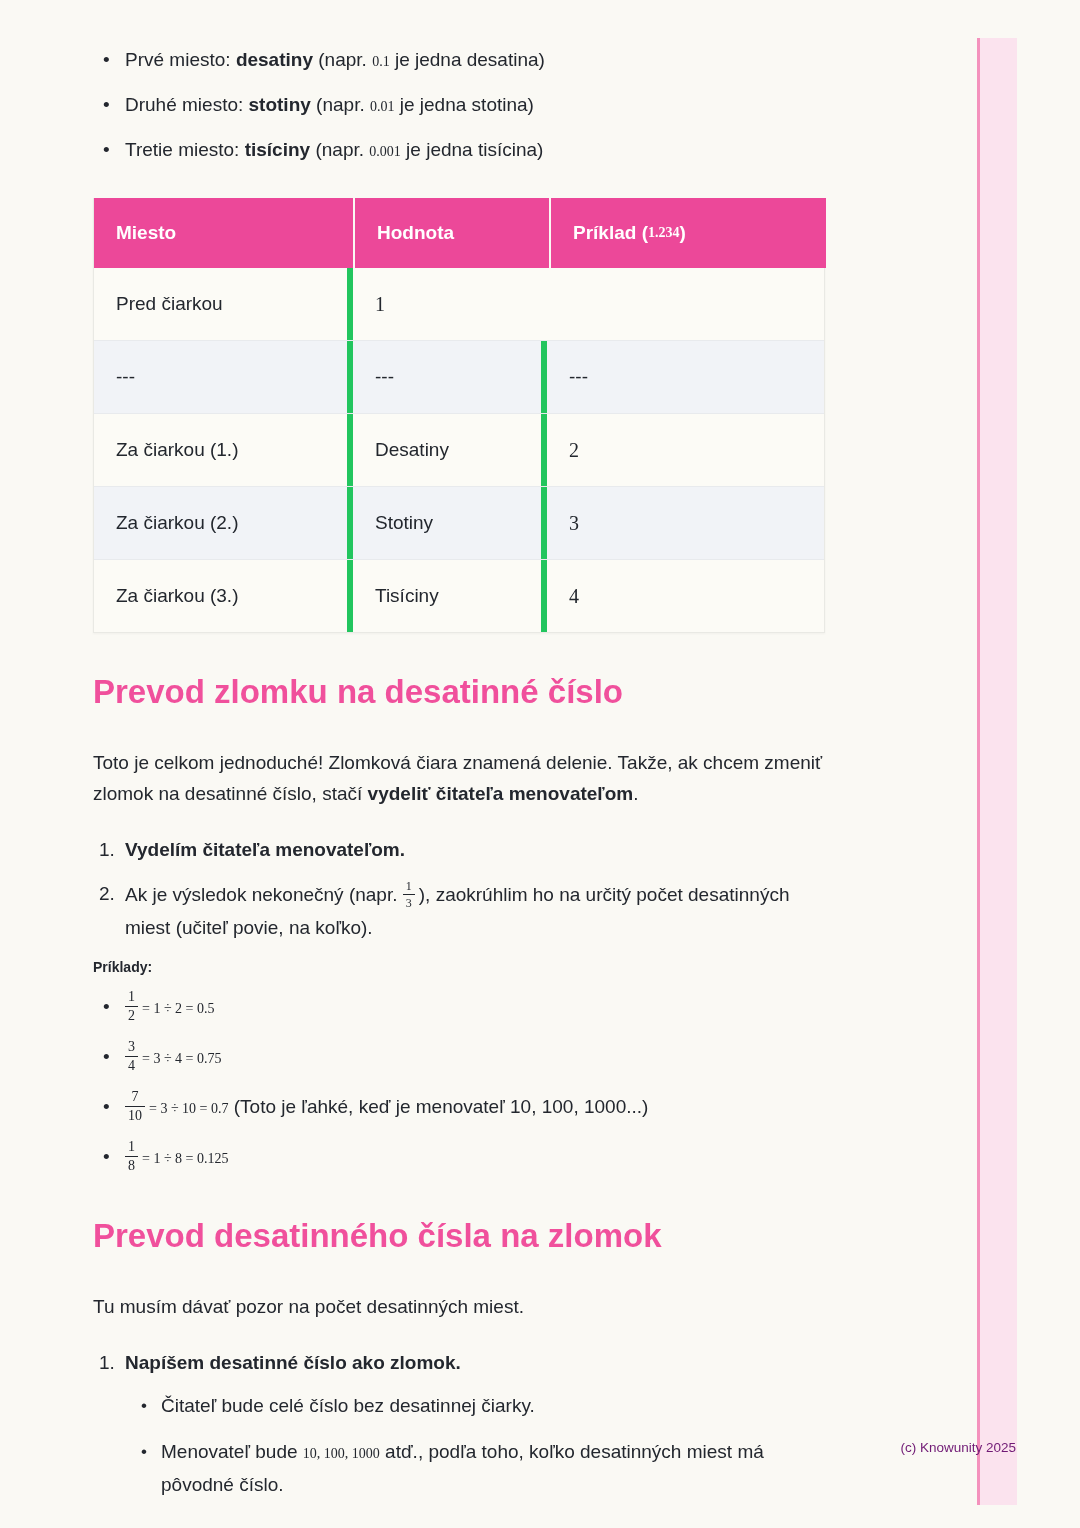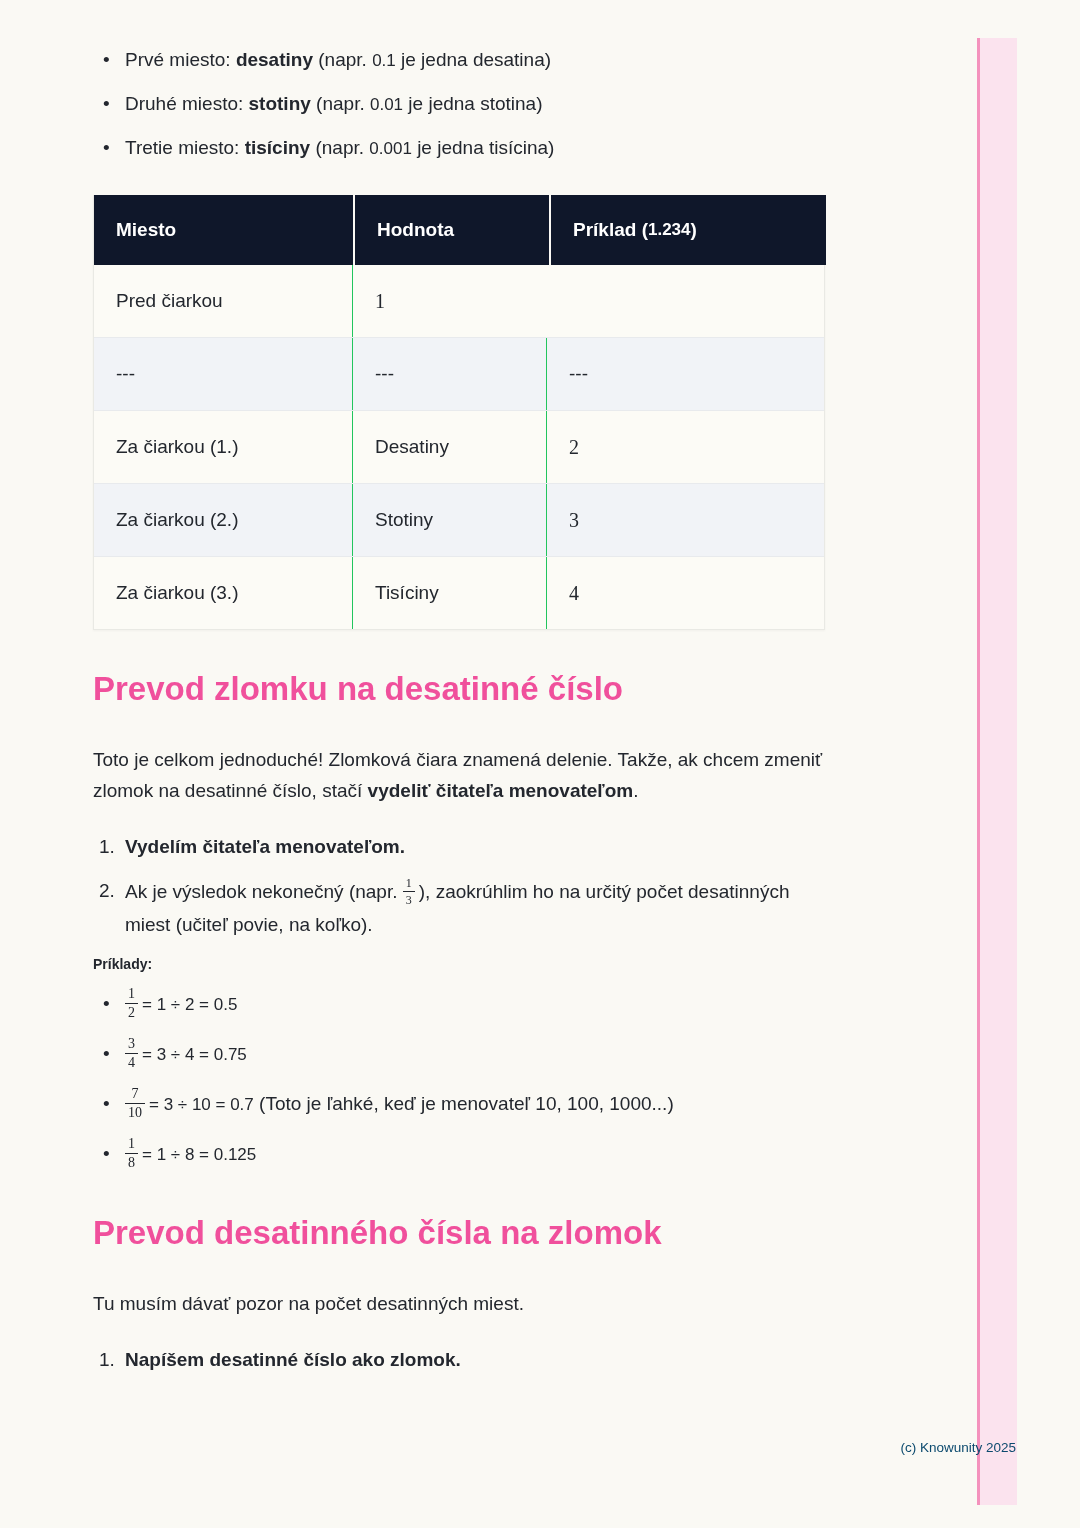--- a/index.html
+++ b/index.html
@@ -18,40 +18,40 @@
     position: absolute; left: 977px; top: 38px;
     width: 40px; height: 1467px;
     background: #FBE3EE;
     border-left: 3px solid #F492BD;
     z-index: 0;
   }
 
   .content { position: absolute; left: 93px; top: 46px; width: 740px; z-index: 1; }
 
   .b { font-weight: 700; }
-  .m { font-family: Liberation Sans, sans-serif; font-size: 17px; }
+  .m { font-family: Liberation Serif, serif; font-size: 14px; }
 
   
   .bullet-list { list-style: none; margin: 0; padding: 0 0 0 32px; }
   .bullet-list > li { position: relative; font-size: 19px; line-height: 28px; margin-bottom: 15px; }
   .bullet-list > li::before { content: "•"; position: absolute; left: -22px; top: 0; font-size: 19px; }
 
   
   .table { margin-top: 32px; width: 732px; border: 1px solid #E9E9E4; border-top: none; box-shadow: 0 1px 2px rgba(0,0,0,0.04); }
   .thead { display: grid; grid-template-columns: 259px 194px 275px; column-gap: 2px; background: #FAF9F4; }
   .th {
-    background: #0f172a; color: #fff; font-weight: 700; font-size: 19px;
+    background: #ec4899; color: #fff; font-weight: 700; font-size: 19px;
     height: 70px; display: flex; align-items: center; padding-left: 22px;
   }
   .th .m { color: #fff; text-align: right; }
   .tr { display: grid; grid-template-columns: 259px 194px 277px; }
   .tr + .tr { border-top: 1px solid #E8EAED; }
   .tr:nth-child(odd) { background: #FCFBF6; }
   .tr:nth-child(even) { background: #F1F3F7; }
-  .td { height: 72px; display: flex; align-items: center; padding-left: 22px; font-size: 19px; border-right: 1px solid #22c55e; }
+  .td { height: 72px; display: flex; align-items: center; padding-left: 22px; font-size: 19px; border-right: 6px solid #22c55e; }
   .td:last-child { border-right: none; }
   .td.mathcol { font-family: "Liberation Serif", serif; font-size: 20px; }
 
   
   .h-pink { color: #F0509C; font-size: 33px; font-weight: 700; margin: 42px 0 0 0; line-height: 34px; }
 
   .para { font-size: 19px; line-height: 31px; margin-top: 38px; }
 
   
   .ol { margin-top: 26px; padding-left: 32px; }
@@ -74,21 +74,21 @@
   .examples > li { position: relative; font-size: 19px; line-height: 32px; margin-bottom: 12px; }
   .examples > li::before { content: "•"; position: absolute; left: -22px; top: 2px; font-size: 19px; }
 
   
   .sub-list { list-style: none; margin: 12px 0 0 0; padding: 0 0 0 36px; }
   .sub-list > li { position: relative; font-size: 19px; line-height: 31px; margin-bottom: 13px; }
   .sub-list > li::before { content: "•"; position: absolute; left: -20px; top: 0; font-size: 17px; }
 
   .footer {
     position: absolute; left: 0; top: 1440px; width: 1016px;
-    text-align: right; font-size: 13.5px; color: #0c4a6e; z-index: 2;
+    text-align: right; font-size: 13.5px; color: #701a75; z-index: 2;
   }
 </style>
 </head>
 <body>
 
 <div class="stripe"></div>
 
 <div class="content">
 
   <ul class="bullet-list">
@@ -157,18 +157,22 @@
     <li><span class="frac"><span class="fnum">1</span><span class="fden">8</span></span><span class="m">= 1 ÷ 8 = 0.125</span><span></span></li>
   </ul>
 
   <div class="h-pink">Prevod desatinného čísla na zlomok</div>
 
   <div class="para">Tu musím dávať pozor na počet desatinných miest.</div>
 
   <div class="ol">
     <div class="ol-item">
       <span class="ol-num">1.</span><span class="b">Napíšem desatinné číslo ako zlomok.</span>
+      <ul class="sub-list">
+        <li><span>Čitateľ bude celé číslo bez desatinnej čiarky.</span><span class="m"></span><span></span></li>
+        <li><span>Menovateľ bude </span><span class="m">10, 100, 1000</span><span> atď., podľa toho, koľko desatinných miest má pôvodné číslo.</span></li>
+      </ul>
     </div>
   </div>
 
 </div>
 
 <div class="footer">(c) Knowunity 2025</div>
 
 </body></html>

